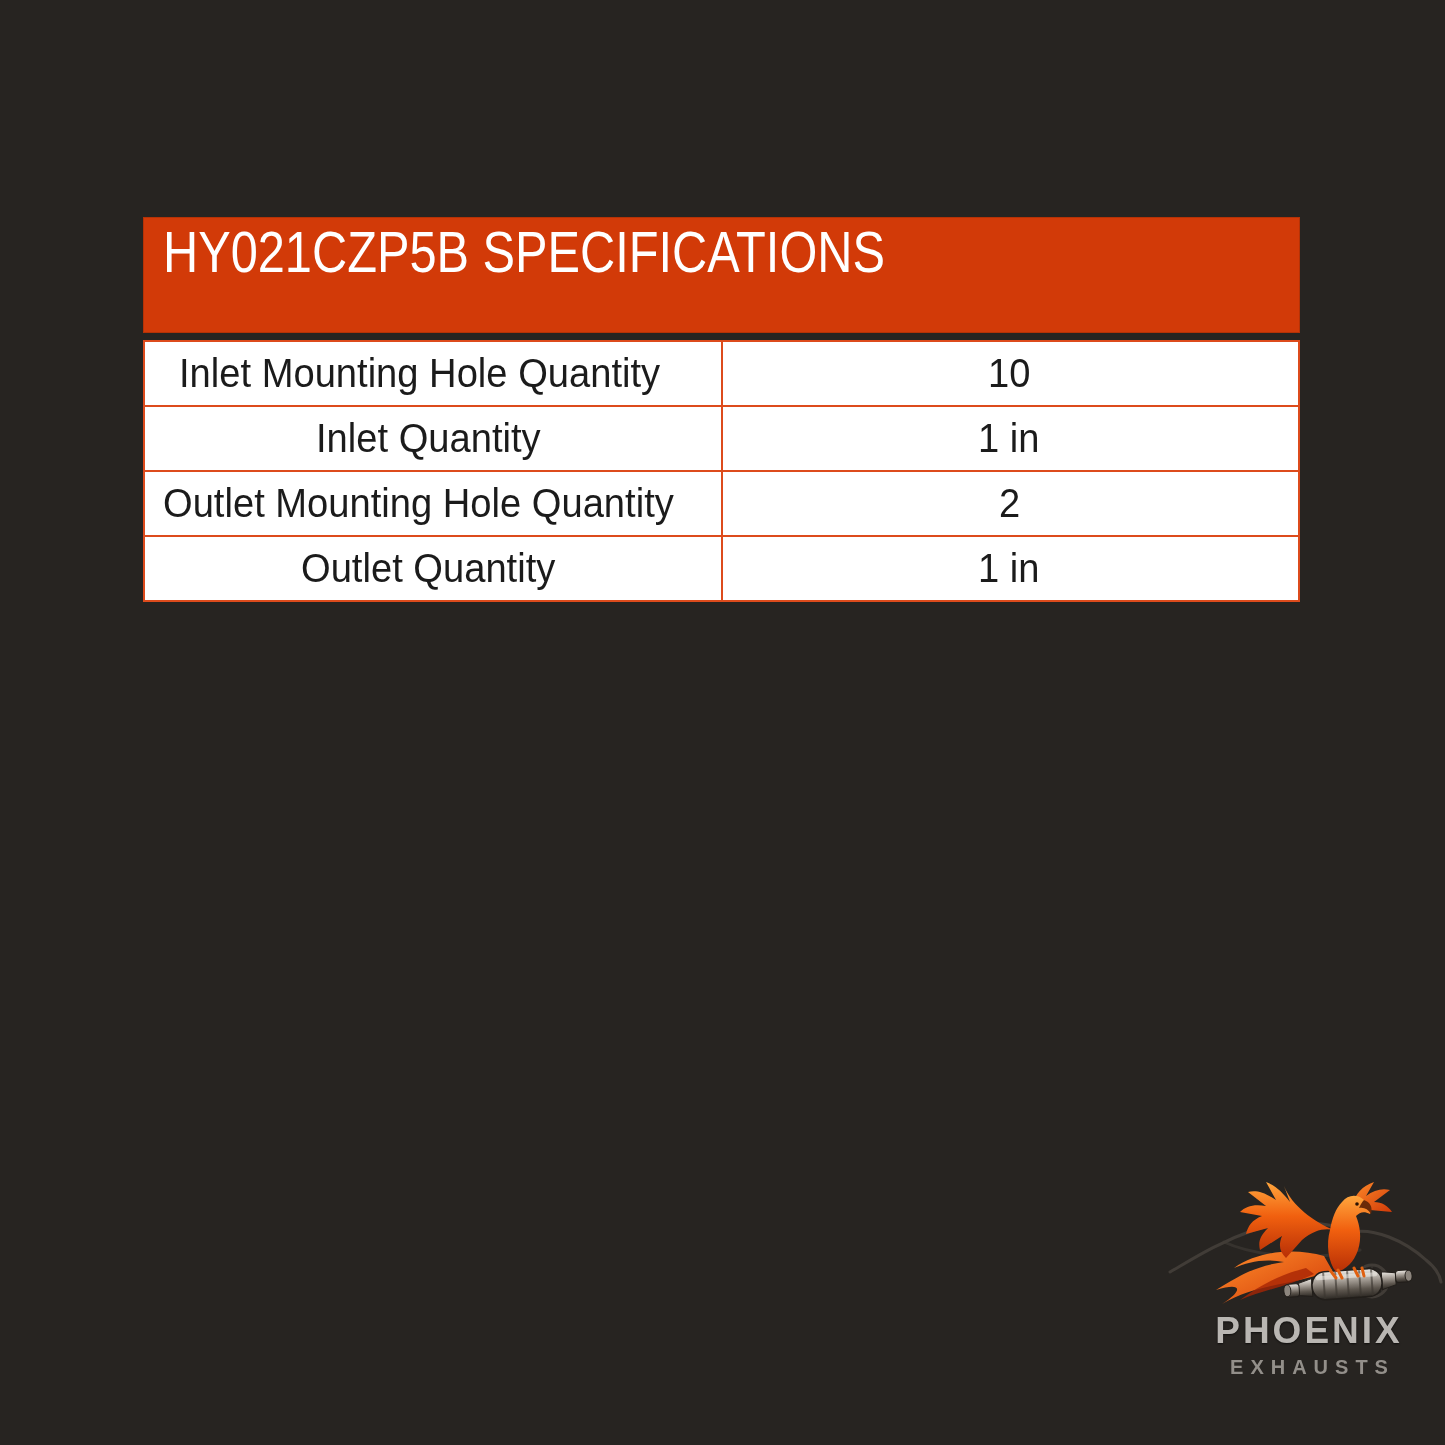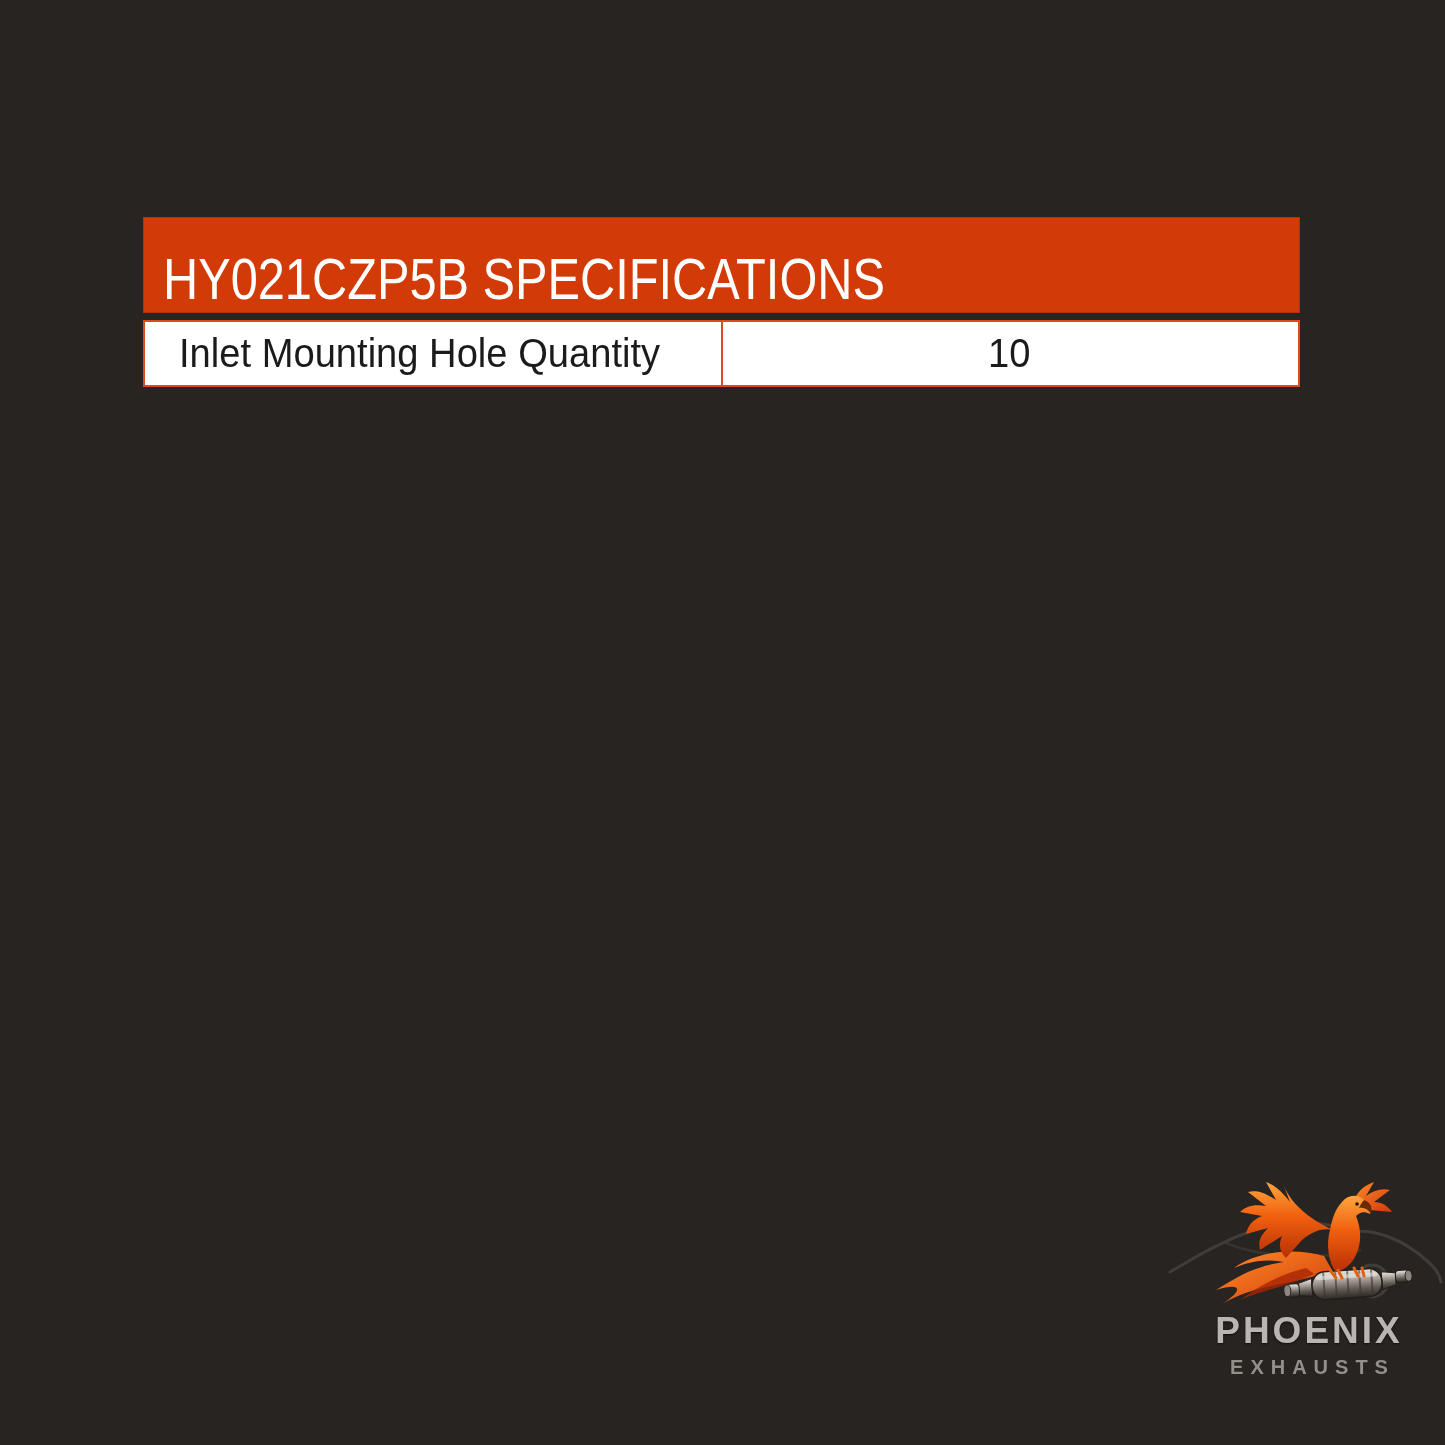--- a/index.html
+++ b/index.html
@@ -15,24 +15,24 @@
     background: var(--background, #272421);
     overflow: hidden;
   }
   .spec-card {
     position: absolute;
     left: 143px;
     top: 217px;
     width: 1157px;
   }
   .spec-header {
-    height: 96px;
+    height: 116px;
     background: var(--header-bg, #D23A08);
     display: flex;
-    align-items: flex-end;
+    align-items: flex-start;
     padding-left: 19px;
     box-sizing: border-box;
     border: 1px solid var(--header-edge, #b53206);
   }
   .spec-title {
     display: inline-block;
     color: var(--header-text, #ffffff);
     font-size: 58px;
     font-weight: 400;
     white-space: nowrap;
@@ -98,20 +98,32 @@
     <header class="spec-header">
       <span class="spec-title">HY021CZP5B SPECIFICATIONS</span>
     </header>
 
     <table class="spec-table">
       <tbody>
         <tr>
           <td><span class="cell-text">Inlet Mounting Hole Quantity</span></td>
           <td class="value-cell"><span class="cell-text">10</span></td>
         </tr>
+        <tr>
+          <td><span class="cell-text">Inlet Quantity</span></td>
+          <td class="value-cell"><span class="cell-text">1 in</span></td>
+        </tr>
+        <tr>
+          <td><span class="cell-text">Outlet Mounting Hole Quantity</span></td>
+          <td class="value-cell"><span class="cell-text">2</span></td>
+        </tr>
+        <tr>
+          <td><span class="cell-text">Outlet Quantity</span></td>
+          <td class="value-cell"><span class="cell-text">1 in</span></td>
+        </tr>
       </tbody>
     </table>
   </section>
 
   <div class="logo">
     <svg viewBox="0 0 290 130" aria-hidden="true">
       <defs>
         <linearGradient id="fire" x1="0" y1="0" x2="0" y2="1">
           <stop offset="0" stop-color="#ffa63d"></stop>
           <stop offset="0.45" stop-color="#f1600f"></stop>

